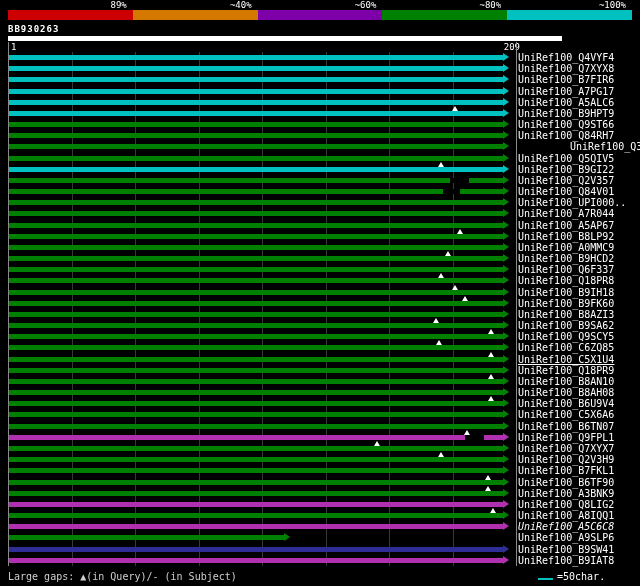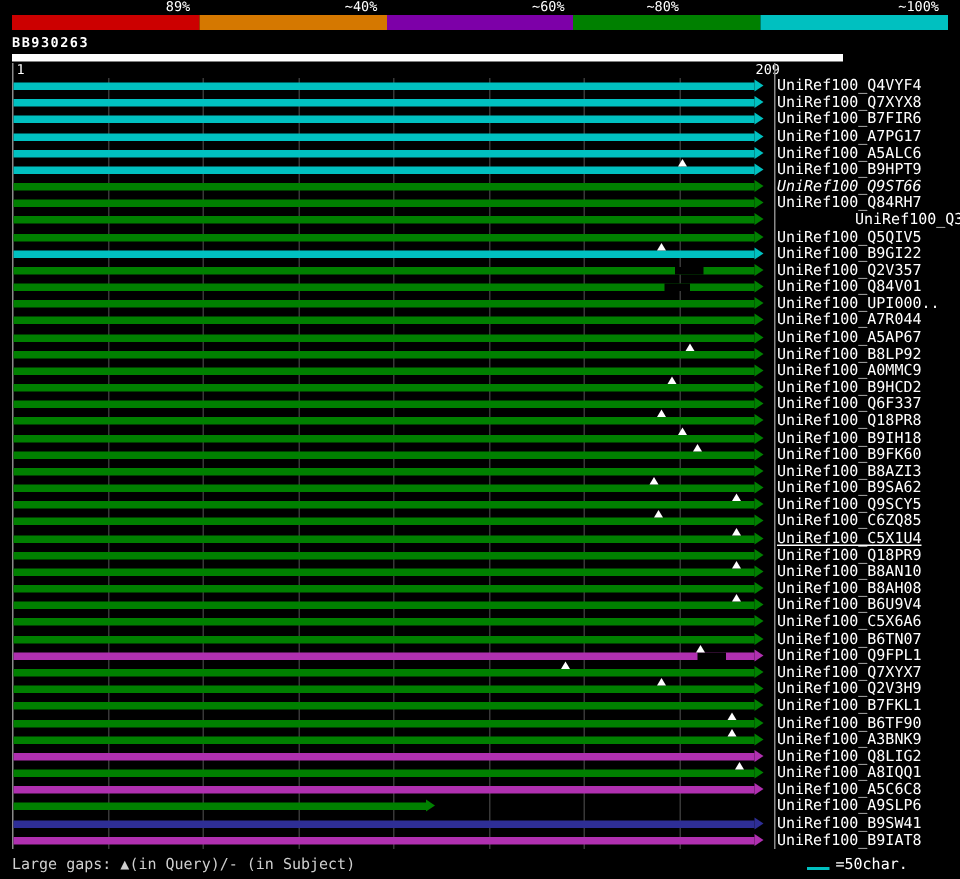--- a/index.html
+++ b/index.html
@@ -23,21 +23,21 @@
   .sbline{position:absolute;left:538px;top:578px;width:15px;height:2px;background:#00c0c0}
   .sblabel{position:absolute;left:557px;top:571px;font-size:10px;color:#fff}
 </style>
 </head>
 <body>
 
 <div class="keylabels" id="key-labels">
     <div style="position: absolute; left: 0px; top: 0px; width: 118.8px; text-align: right; font-size: 9px; color: rgb(255, 255, 255);">89%</div>
     <div style="position: absolute; left: 124.8px; top: 0px; width: 118.8px; text-align: right; font-size: 9px; color: rgb(255, 255, 255);">~40%</div>
     <div style="position: absolute; left: 249.6px; top: 0px; width: 118.8px; text-align: right; font-size: 9px; color: rgb(255, 255, 255);">~60%</div>
-    <div style="position: absolute; left: 374.4px; top: 0px; width: 118.8px; text-align: center; font-size: 9px; color: rgb(255, 255, 255);">~80%</div>
+    <div style="position: absolute; left: 374.4px; top: 0px; width: 118.8px; text-align: right; font-size: 9px; color: rgb(255, 255, 255);">~80%</div>
     <div style="position: absolute; left: 499.2px; top: 0px; width: 118.8px; text-align: right; font-size: 9px; color: rgb(255, 255, 255);">~100%</div>
   </div>
 <div class="keybar" id="key-bar">
     <div style="position: absolute; left: 0px; top: 0px; width: 124.8px; height: 10px; background: rgb(204, 0, 0);"></div>
     <div style="position: absolute; left: 124.8px; top: 0px; width: 124.8px; height: 10px; background: rgb(213, 120, 0);"></div>
     <div style="position: absolute; left: 249.6px; top: 0px; width: 124.8px; height: 10px; background: rgb(125, 0, 168);"></div>
     <div style="position: absolute; left: 374.4px; top: 0px; width: 124.8px; height: 10px; background: rgb(0, 128, 0);"></div>
     <div style="position: absolute; left: 499.2px; top: 0px; width: 124.8px; height: 10px; background: rgb(0, 192, 192);"></div>
   </div>
 
@@ -171,21 +171,21 @@
     <div style="position: absolute; left: 1px; top: 505.6px; width: 493.6px; height: 5px; background: rgb(176, 48, 176);"></div>
     <div style="position: absolute; left: 494.6px; top: 503.6px; width: 0px; height: 0px; border-top: 4px solid transparent; border-bottom: 4px solid transparent; border-left: 6px solid rgb(176, 48, 176);"></div>
   </div>
 <div class="labels" id="labels">
     <div class="hit" style="position: absolute; left: 0px; top: 1px;">UniRef100_Q4VYF4</div>
     <div class="hit" style="position: absolute; left: 0px; top: 12.2px;">UniRef100_Q7XYX8</div>
     <div class="hit" style="position: absolute; left: 0px; top: 23.3px;">UniRef100_B7FIR6</div>
     <div class="hit" style="position: absolute; left: 0px; top: 34.5px;">UniRef100_A7PG17</div>
     <div class="hit" style="position: absolute; left: 0px; top: 45.7px;">UniRef100_A5ALC6</div>
     <div class="hit" style="position: absolute; left: 0px; top: 56.9px;">UniRef100_B9HPT9</div>
-    <div class="hit" style="position: absolute; left: 0px; top: 68px; font-style: italic;">UniRef100_Q9ST66</div>
+    <div class="hit" style="position: absolute; left: 0px; top: 68px;">UniRef100_Q9ST66</div>
     <div class="hit" style="position: absolute; left: 0px; top: 79.2px;">UniRef100_Q84RH7</div>
     <div class="hit" style="position: absolute; left: 16px; top: 90.4px; padding-left: 36px;">UniRef100_Q38JJ5</div>
     <div class="hit" style="position: absolute; left: 0px; top: 101.5px;">UniRef100_Q5QIV5</div>
     <div class="hit" style="position: absolute; left: 0px; top: 112.7px;">UniRef100_B9GI22</div>
     <div class="hit" style="position: absolute; left: 0px; top: 123.9px;">UniRef100_Q2V357</div>
     <div class="hit" style="position: absolute; left: 0px; top: 135px;">UniRef100_Q84V01</div>
     <div class="hit" style="position: absolute; left: 0px; top: 146.2px;">UniRef100_UPI000..</div>
     <div class="hit" style="position: absolute; left: 0px; top: 157.4px;">UniRef100_A7R044</div>
     <div class="hit" style="position: absolute; left: 0px; top: 168.6px;">UniRef100_A5AP67</div>
     <div class="hit" style="position: absolute; left: 0px; top: 179.7px;">UniRef100_B8LP92</div>
@@ -207,21 +207,21 @@
     <div class="hit" style="position: absolute; left: 0px; top: 358.4px;">UniRef100_C5X6A6</div>
     <div class="hit" style="position: absolute; left: 0px; top: 369.6px;">UniRef100_B6TN07</div>
     <div class="hit" style="position: absolute; left: 0px; top: 380.8px;">UniRef100_Q9FPL1</div>
     <div class="hit" style="position: absolute; left: 0px; top: 391.9px;">UniRef100_Q7XYX7</div>
     <div class="hit" style="position: absolute; left: 0px; top: 403.1px;">UniRef100_Q2V3H9</div>
     <div class="hit" style="position: absolute; left: 0px; top: 414.3px;">UniRef100_B7FKL1</div>
     <div class="hit" style="position: absolute; left: 0px; top: 425.5px;">UniRef100_B6TF90</div>
     <div class="hit" style="position: absolute; left: 0px; top: 436.6px;">UniRef100_A3BNK9</div>
     <div class="hit" style="position: absolute; left: 0px; top: 447.8px;">UniRef100_Q8LIG2</div>
     <div class="hit" style="position: absolute; left: 0px; top: 459px;">UniRef100_A8IQQ1</div>
-    <div class="hit" style="position: absolute; left: 0px; top: 470.1px;">UniRef100_A5C6C8</div>
+    <div class="hit" style="position: absolute; left: 0px; top: 470.1px; font-style: italic;">UniRef100_A5C6C8</div>
     <div class="hit" style="position: absolute; left: 0px; top: 481.3px;">UniRef100_A9SLP6</div>
     <div class="hit" style="position: absolute; left: 0px; top: 492.5px;">UniRef100_B9SW41</div>
     <div class="hit" style="position: absolute; left: 0px; top: 503.6px;">UniRef100_B9IAT8</div>
   </div>
 
 <div class="legend">Large gaps: ▲(in Query)/- (in Subject)</div>
 <div class="sbline" style="background: rgb(0, 192, 192);"></div>
 <div class="sblabel">=50char.</div>
 
 </body></html>

